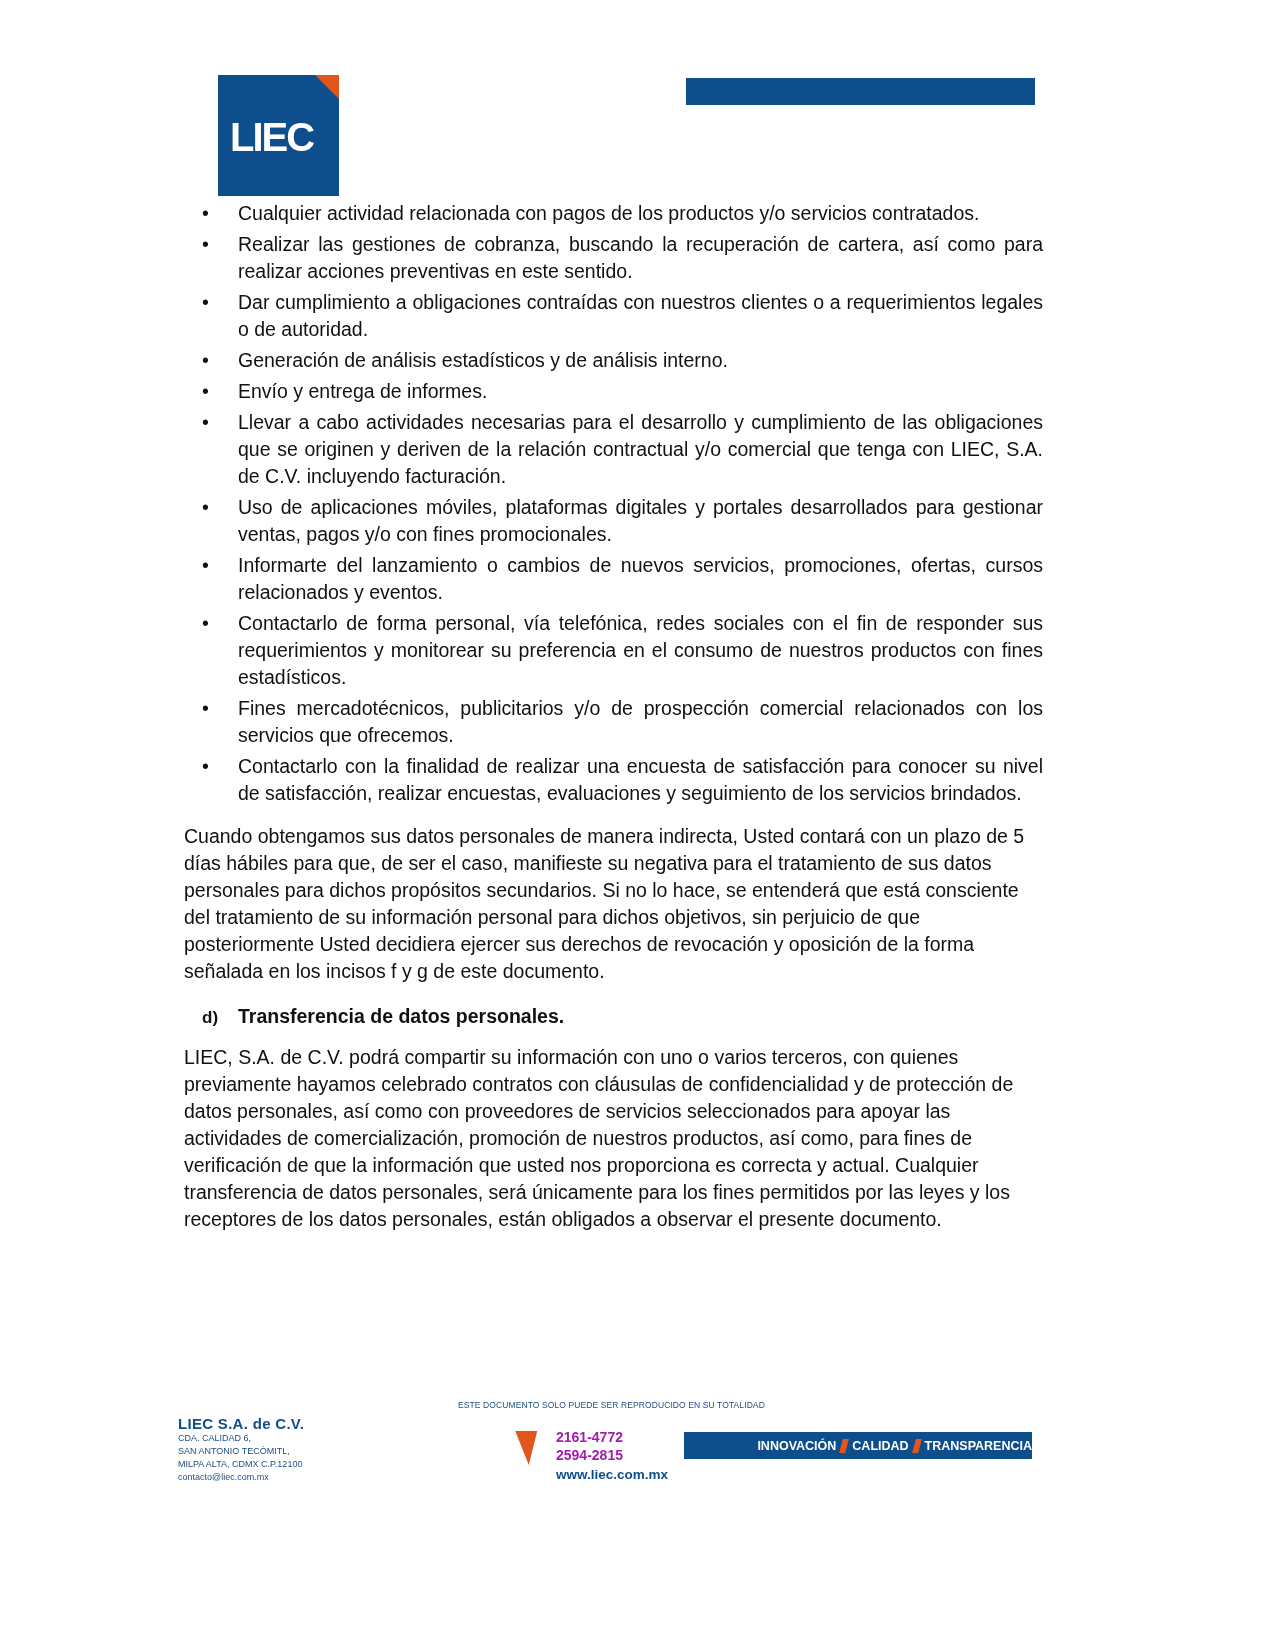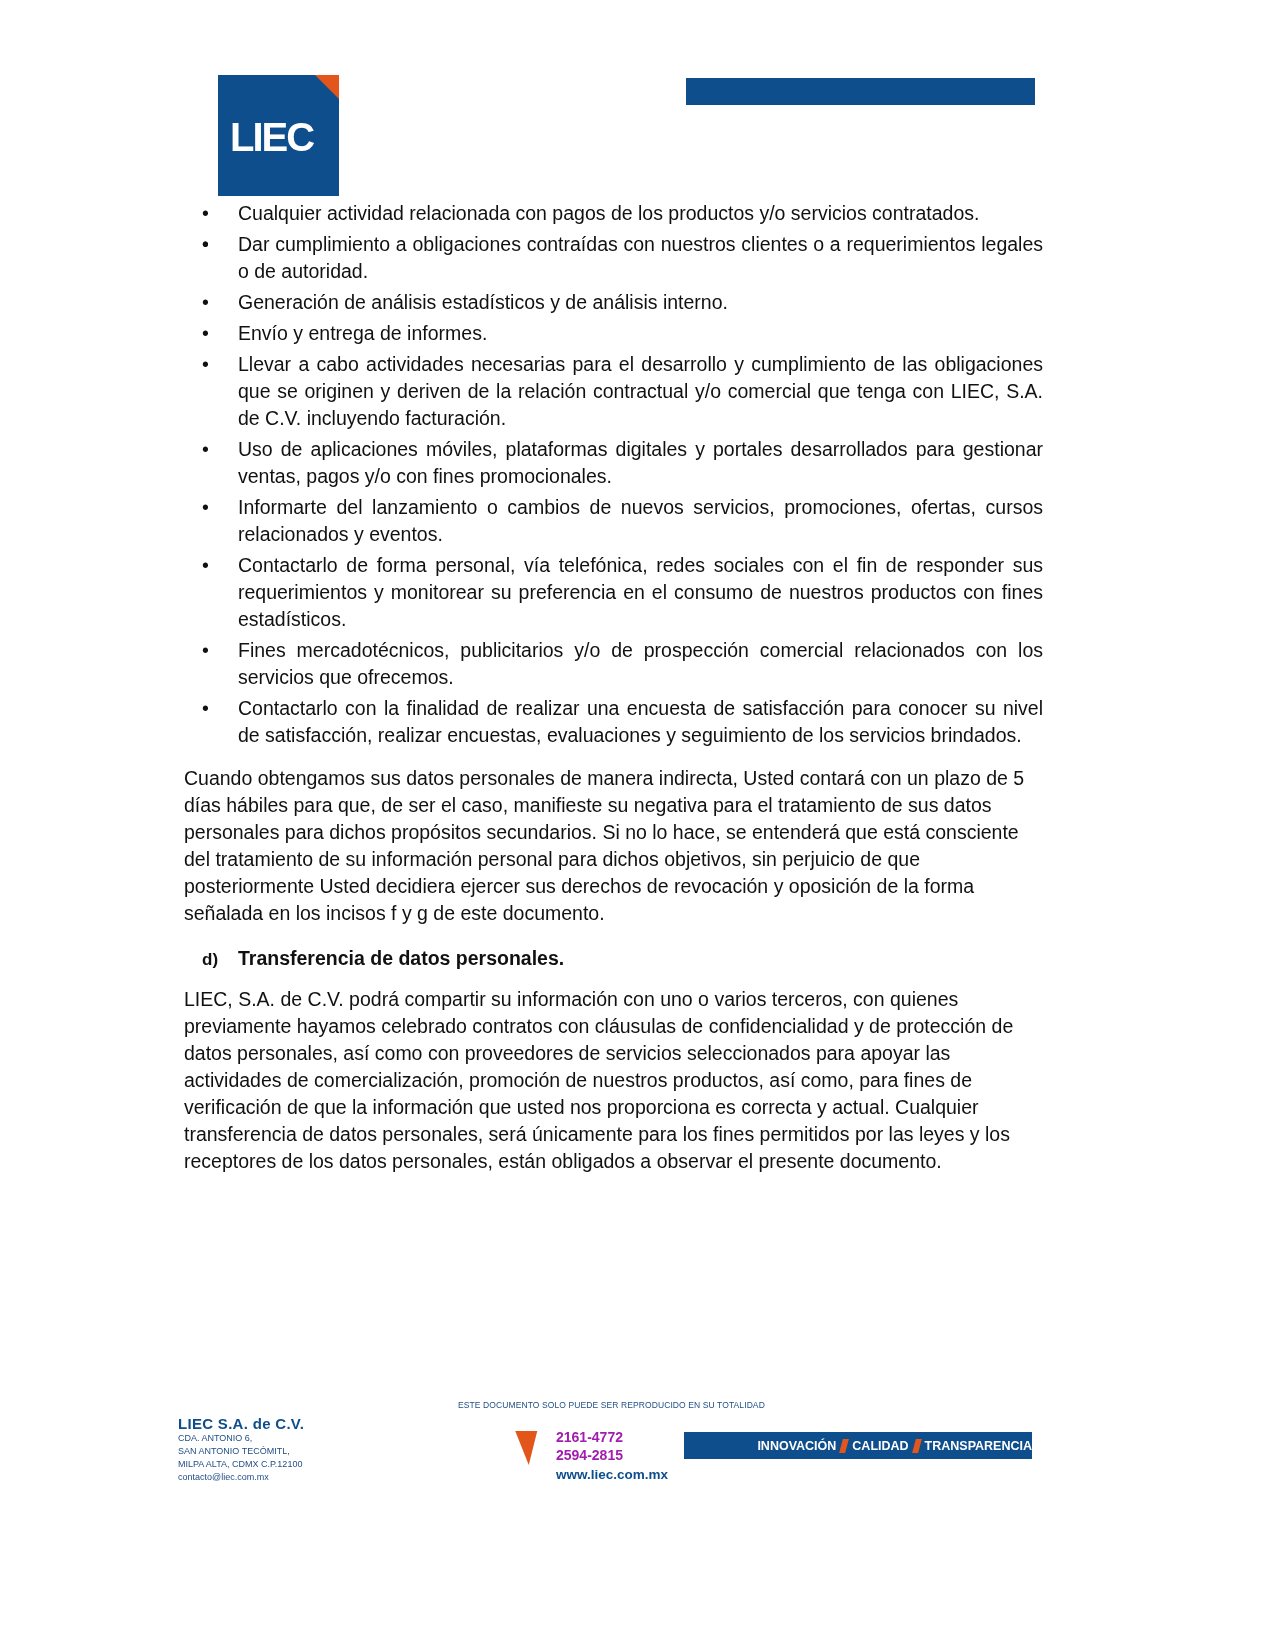--- a/index.html
+++ b/index.html
@@ -83,21 +83,21 @@
 
 <div class="logo">
   <div class="logo-corner"></div>
   <div class="logo-text">LIEC</div>
 </div>
 <div class="top-bar"></div>
 
 <div class="content">
   <ul class="bullets">
     <li><span class="bullet">•</span><span>Cualquier actividad relacionada con pagos de los productos y/o servicios contratados.</span></li>
-    <li><span class="bullet">•</span></li>
+    <li><span class="bullet">•</span><span>Realizar las gestiones de cobranza, buscando la recuperación de cartera, así como para realizar acciones preventivas en este sentido.</span></li>
     <li><span class="bullet">•</span><span>Dar cumplimiento a obligaciones contraídas con nuestros clientes o a requerimientos legales o de autoridad.</span></li>
     <li><span class="bullet">•</span><span>Generación de análisis estadísticos y de análisis interno.</span></li>
     <li><span class="bullet">•</span><span>Envío y entrega de informes.</span></li>
     <li><span class="bullet">•</span><span>Llevar a cabo actividades necesarias para el desarrollo y cumplimiento de las obligaciones que se originen y deriven de la relación contractual y/o comercial que tenga con LIEC, S.A. de C.V. incluyendo facturación.</span></li>
     <li><span class="bullet">•</span><span>Uso de aplicaciones móviles, plataformas digitales y portales desarrollados para gestionar ventas, pagos y/o con fines promocionales.</span></li>
   </ul>
 
 
   <ul class="bullets">
     <li><span class="bullet">•</span><span>Informarte del lanzamiento o cambios de nuevos servicios, promociones, ofertas, cursos relacionados y eventos.</span></li>
@@ -113,21 +113,21 @@
     <span>Transferencia de datos personales.</span>
   </div>
 
   <p class="para" style="margin-top:0">LIEC, S.A. de C.V. podrá compartir su información con uno o varios terceros, con quienes previamente hayamos celebrado contratos con cláusulas de confidencialidad y de protección de datos personales, así como con proveedores de servicios seleccionados para apoyar las actividades de comercialización, promoción de nuestros productos, así como, para fines de verificación de que la información que usted nos proporciona es correcta y actual.  Cualquier transferencia de datos personales, será únicamente para los fines permitidos por las leyes y los receptores de los datos personales, están obligados a observar el presente documento.</p>
 </div>
 
 <div class="footer-note">ESTE DOCUMENTO SOLO PUEDE SER REPRODUCIDO EN SU TOTALIDAD</div>
 
 <div class="footer-left">
   <div class="footer-company">LIEC S.A. de C.V.</div>
-  <div class="footer-addr">CDA. ANTONIO 6,</div>
+  <div class="footer-addr">CDA. CALIDAD 6,</div>
   <div class="footer-addr">SAN ANTONIO TECÓMITL,</div>
   <div class="footer-addr">MILPA ALTA, CDMX C.P.12100</div>
   <div class="footer-addr">contacto@liec.com.mx</div>
 </div>
 
 <div class="footer-triangle"></div>
 <div class="footer-phones">
   <div>2161-4772</div>
   <div>2594-2815</div>
 </div>

